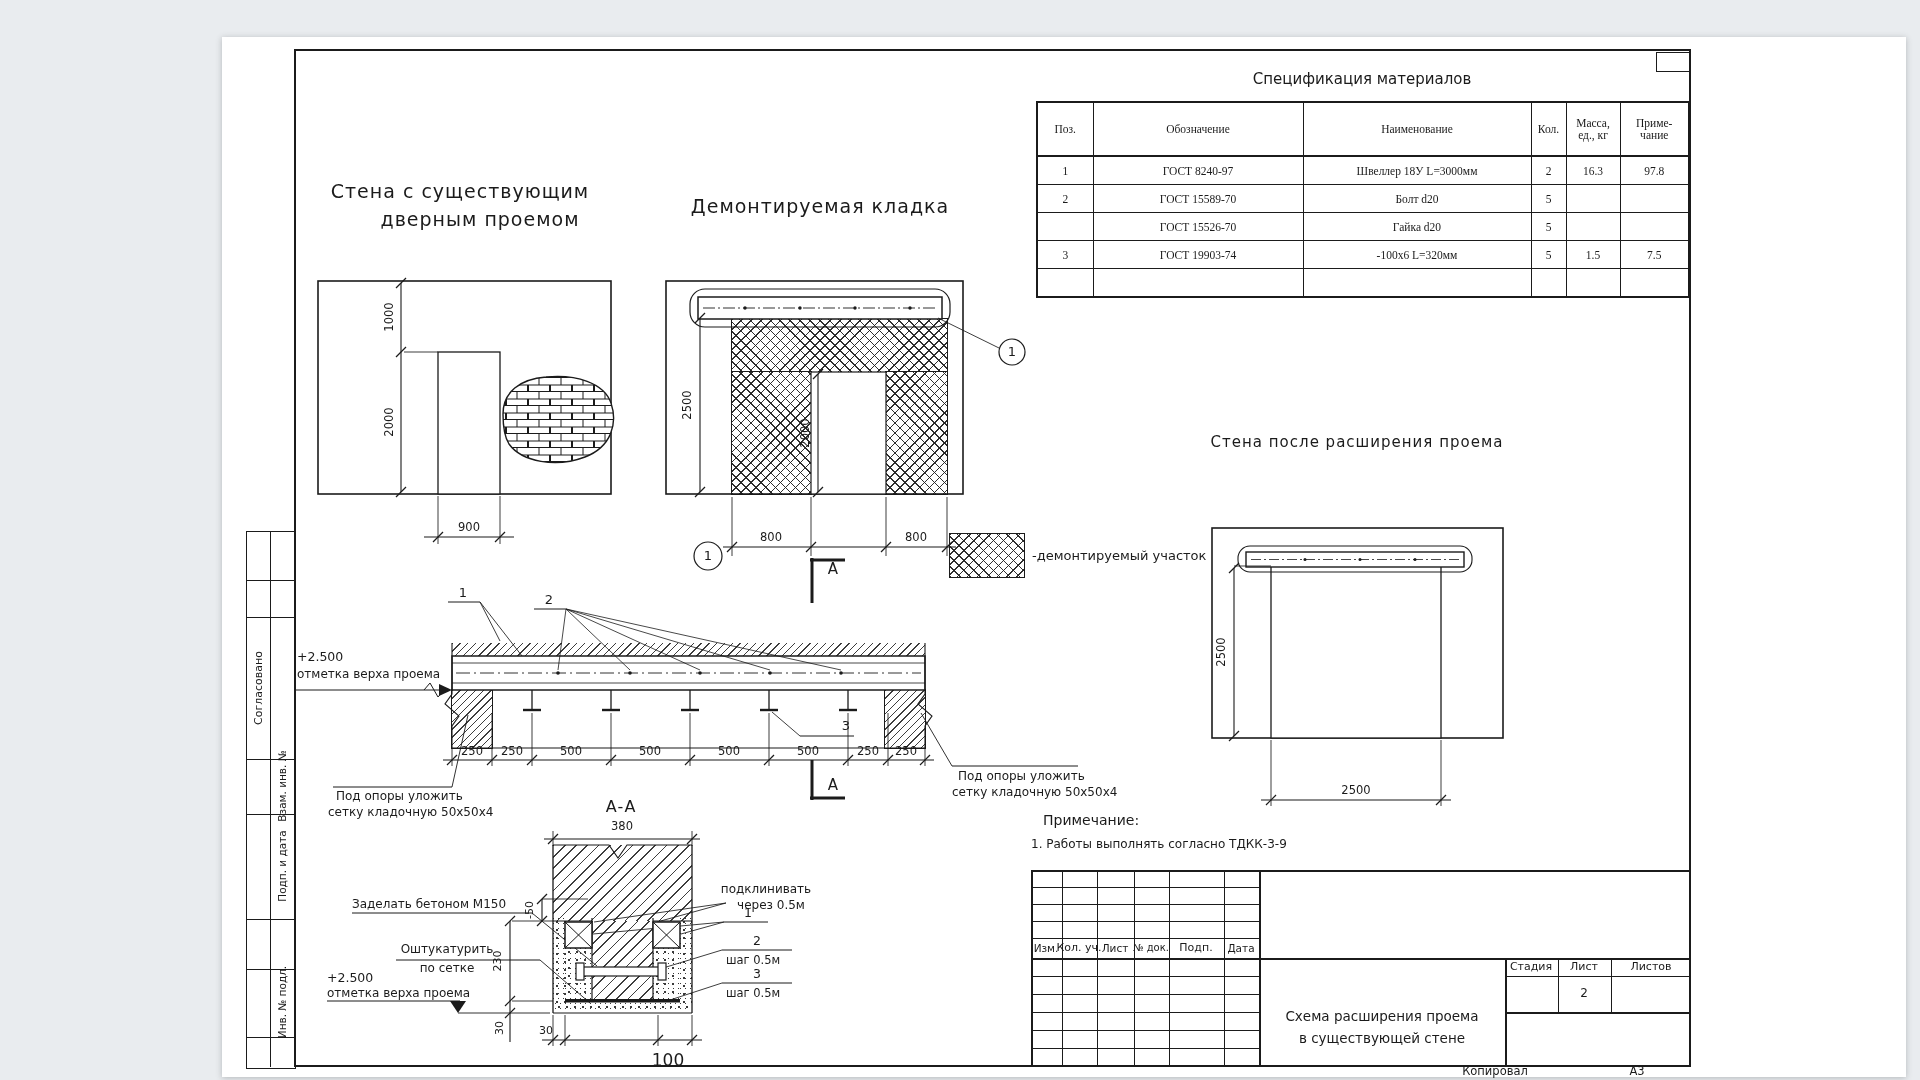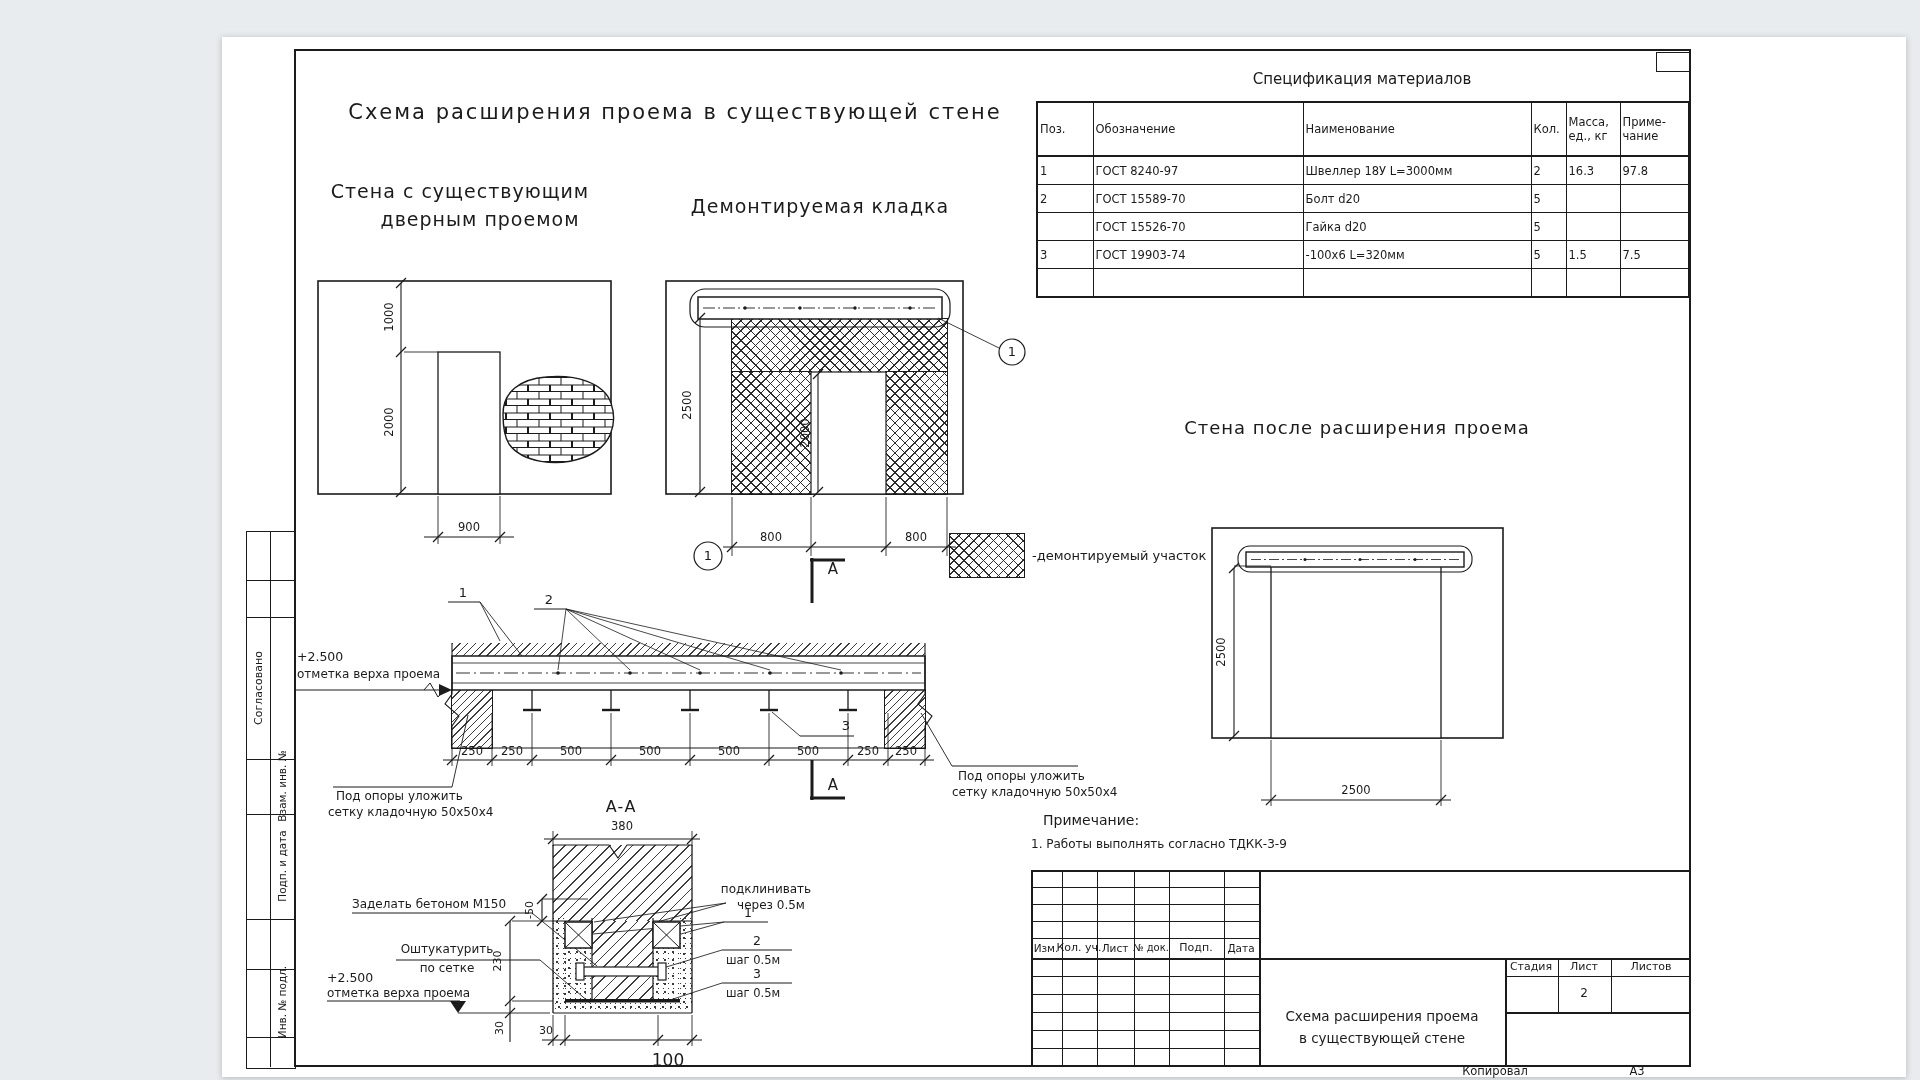--- a/index.html
+++ b/index.html
@@ -16,21 +16,21 @@
       repeating-linear-gradient(135deg,rgba(35,35,35,.95) 0 1px,transparent 1px 7px),#fff;
       outline:1px solid #1b1b1b;}
   .dh{position:absolute;background:repeating-linear-gradient(135deg,rgba(40,40,40,.9) 0 1px,transparent 1px 5.5px);}
   .dh2{position:absolute;background:repeating-linear-gradient(135deg,rgba(40,40,40,.9) 0 1.2px,transparent 1.2px 8px);}
   .spk{position:absolute;background-image:radial-gradient(circle,#3a3a3a 0.9px,transparent 1.1px),radial-gradient(circle,#3a3a3a 0.7px,transparent 0.9px);background-size:8px 8px,5px 5px;background-position:0 0,3px 3px;}
   .vl{position:absolute;width:1.2px;background:#1b1b1b;}
   .hl{position:absolute;height:1.2px;background:#1b1b1b;}
   .vl2{position:absolute;width:2px;background:#1b1b1b;}
   .hl2{position:absolute;height:2px;background:#1b1b1b;}
   table.spec{position:absolute;left:1036px;top:101px;width:652px;border-collapse:collapse;table-layout:fixed;border:2px solid #1b1b1b;}
-  table.spec td{border:1.2px solid #1b1b1b;font-size:11.5px;color:#1b1b1b;text-align:left;vertical-align:middle;height:27px;padding:0 2px;overflow:hidden;}
+  table.spec td{border:1.2px solid #1b1b1b;font-size:11.5px;color:#1b1b1b;text-align:center;vertical-align:middle;height:27px;padding:0 2px;overflow:hidden;font-family:Liberation Serif, serif;}
   table.spec tr.hdr td{height:52px;border-bottom:2px solid #1b1b1b;}
   #stampL{position:absolute;left:246px;top:531px;width:48px;height:536px;border:1.4px solid #1b1b1b;}
   #tblock{position:absolute;left:1031px;top:870px;width:660px;height:197px;border:2px solid #1b1b1b;box-sizing:border-box;}
 </style>
 </head>
 <body>
 
 <div id="page">
   <div id="sheet"></div>
   <div id="frame"></div>
@@ -274,25 +274,24 @@
       <line x1="653" y1="922" x2="680" y2="948" stroke-width="1"></line>
         <line x1="680" y1="922" x2="653" y2="948" stroke-width="1"></line>
       <rect x="583" y="967" width="76" height="9" fill="#fff" stroke-width="1.2"></rect>
       <rect x="576" y="963" width="8" height="17" fill="#fff" stroke-width="1.2"></rect>
       <rect x="658" y="963" width="8" height="17" fill="#fff" stroke-width="1.2"></rect>
       <rect x="565" y="999" width="115" height="3.5" fill="#1b1b1b" stroke="none"></rect>
       <line x1="553" y1="1013" x2="692" y2="1013" stroke-width="1.2"></line>
     </g>
   </svg>
 
-  <span class="lbl cc" style="left:675px;top:112px;font-size:21px;letter-spacing:2px">Схема расширения проема в существующей стене</span>
   <span class="lbl cc" style="left:460px;top:192px;font-size:19px;letter-spacing:1px">Стена с существующим</span>
   <span class="lbl cc" style="left:480px;top:220px;font-size:19px;letter-spacing:1px">дверным проемом</span>
   <span class="lbl cc" style="left:820px;top:207px;font-size:19px;letter-spacing:1px">Демонтируемая кладка</span>
-  <span class="lbl cc" style="left:1357px;top:428px;font-size:18px;letter-spacing:1px">Стена после расширения проема</span>
+  <span class="lbl cc" style="left:1357px;top:443px;font-size:15px;letter-spacing:1px">Стена после расширения проема</span>
   <span class="lbl cc" style="left:1362px;top:80px;font-size:15px">Спецификация материалов</span>
   <span class="lbl cc" style="left:621px;top:807px;font-size:16px;letter-spacing:1px">А-А</span>
 
   <span class="lbl rot" style="left:390px;top:317px;font-size:11.5px">1000</span>
   <span class="lbl rot" style="left:390px;top:422px;font-size:11.5px">2000</span>
   <span class="lbl cc" style="left:469px;top:528px;font-size:11.5px">900</span>
   <span class="lbl rot" style="left:688px;top:405px;font-size:11.5px">2500</span>
   <span class="lbl rot" style="left:806px;top:433px;font-size:11.5px">2000</span>
   <span class="lbl cc" style="left:771px;top:538px;font-size:11.5px">800</span>
   <span class="lbl cc" style="left:916px;top:538px;font-size:11.5px">800</span>

